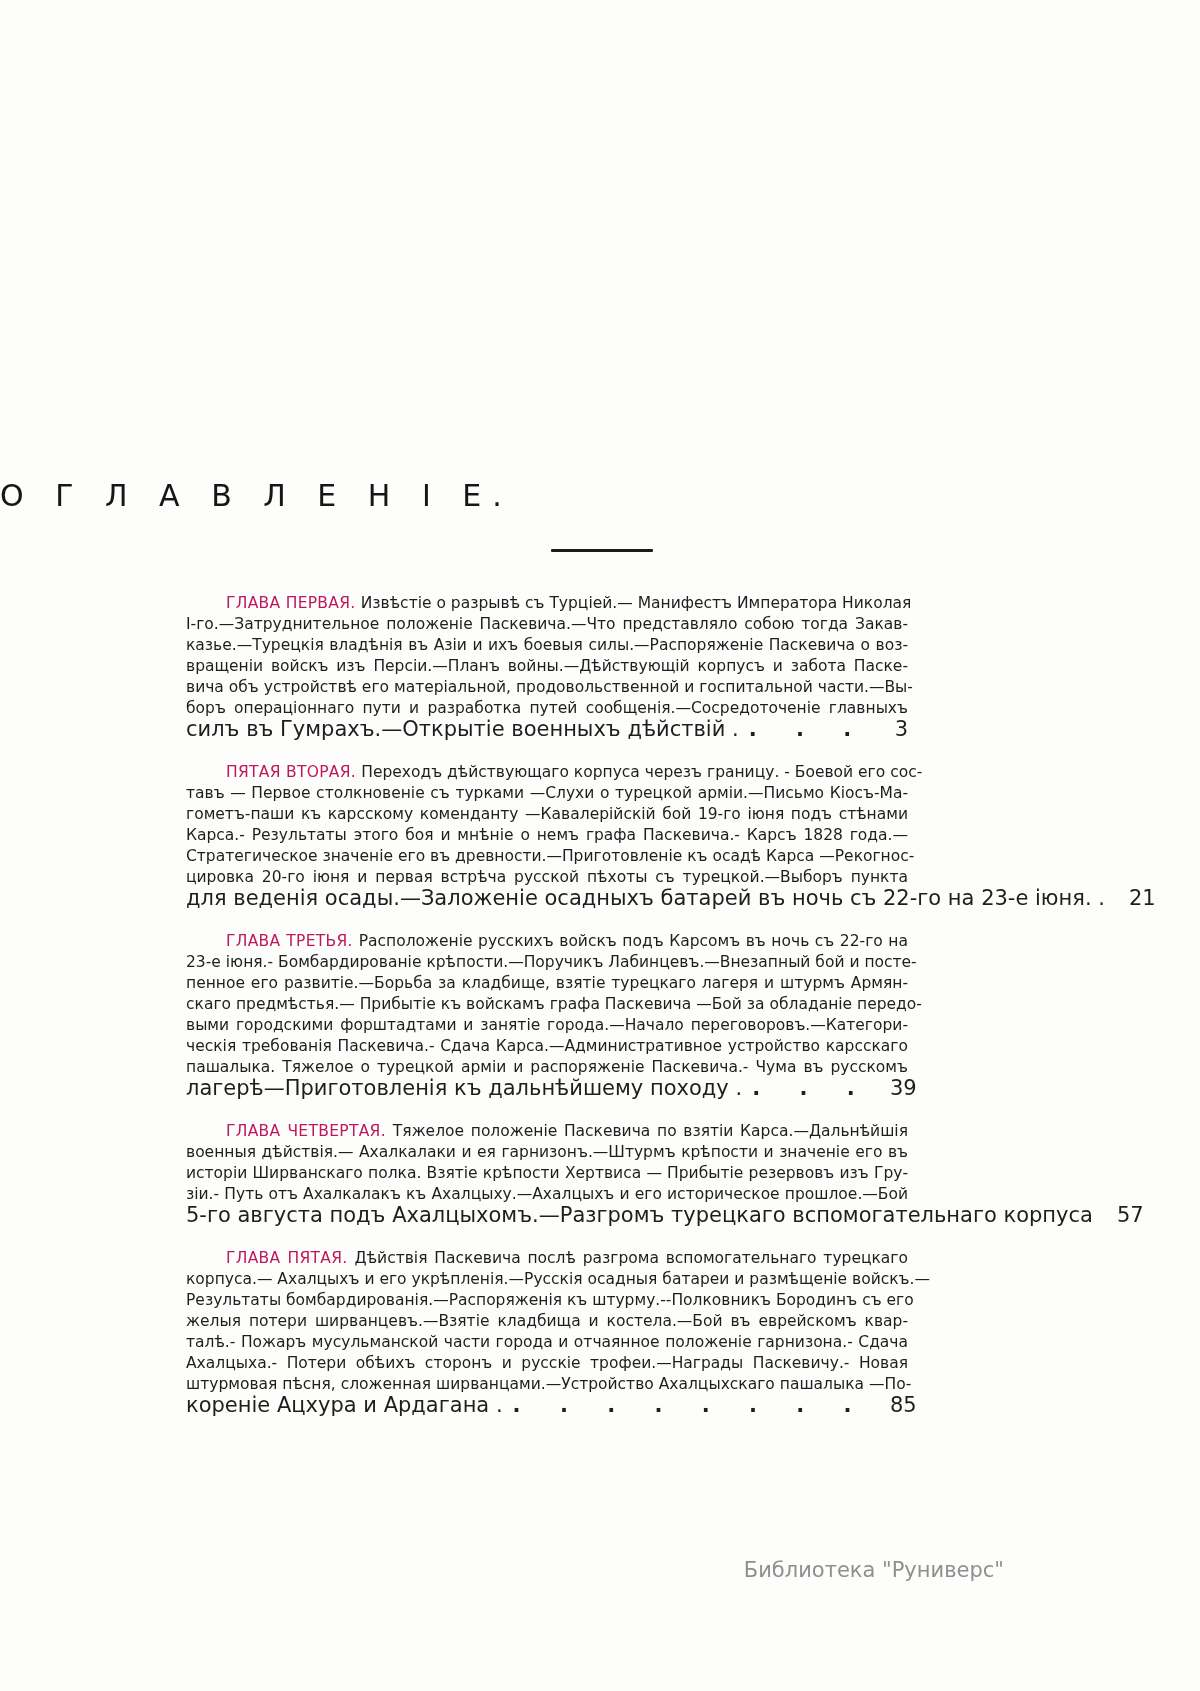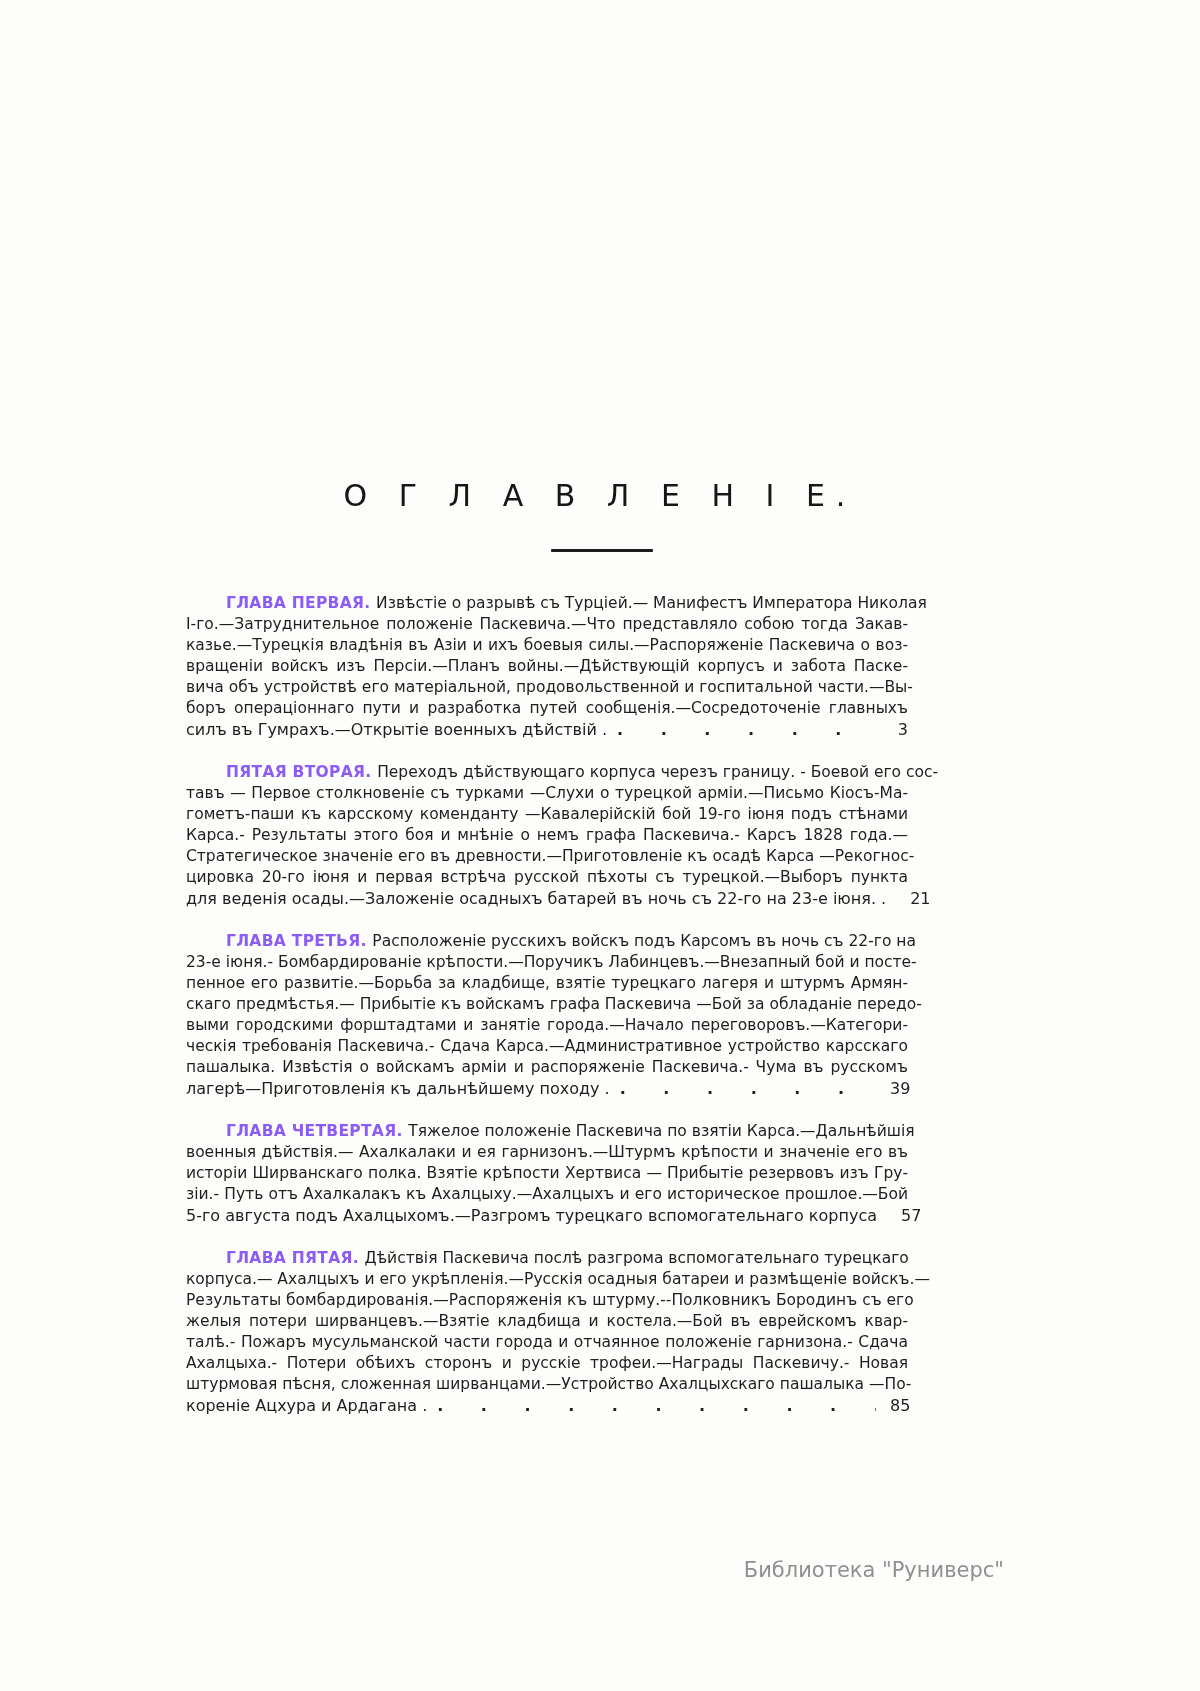--- a/index.html
+++ b/index.html
@@ -7,21 +7,20 @@
     position:relative;
     width:1200px; height:1691px;
     margin:0 auto;
     background:#fdfdfb;
     font-family:"DejaVu Sans", sans-serif;
     color:#1e1e1e;
     overflow:hidden;
   }
   .doc-title {
     position:absolute; top:478px; left:0; width:1200px;
-    text-align:center;
     font-size:30px;
     letter-spacing:11px;
     color:#161616;
     white-space:nowrap;
   }
   .title-rule {
     position:absolute; top:549px; left:551px;
     width:102px; height:3px;
     background:#1c1c1c;
     border-radius:1px;
@@ -34,25 +33,25 @@
   .line {
     width:722px;
     height:21px; line-height:21px;
     font-size:15.5px;
     text-align:justify;
     text-align-last:justify;
     white-space:nowrap;
     overflow:visible;
   }
   .line.first { text-indent:40px; }
-  .chapter-head { font-weight:bold; color:#8b5cf6; letter-spacing:0.3px; }
+  .chapter-head { font-weight:normal; color:#be185d; letter-spacing:0.3px; }
   .lastline {
     display:flex; align-items:flex-start;
     width:722px; height:21px; line-height:21px;
-    font-size:16px;
+    font-size:21px;
   }
   .lastline .lltext { white-space:nowrap; }
   .lastline .dots {
     flex:1 1 auto;
     overflow:hidden;
     white-space:nowrap;
     text-align:right;
     word-spacing:32px;
     font-weight:bold;
     margin:0 14px 0 10px;
@@ -110,21 +109,21 @@
   <div class="entry">
     <div class="line first">
       <span class="chapter-head">ГЛАВА ТРЕТЬЯ. </span>
       <span class="rest">Расположеніе русскихъ войскъ подъ Карсомъ въ ночь съ 22-го на</span>
     </div>
     <div class="line">23-е іюня.- Бомбардированіе крѣпости.—Поручикъ Лабинцевъ.—Внезапный бой и посте-</div>
         <div class="line">пенное его развитіе.—Борьба за кладбище, взятіе турецкаго лагеря и штурмъ Армян-</div>
         <div class="line">скаго предмѣстья.— Прибытіе къ войскамъ графа Паскевича —Бой за обладаніе передо-</div>
         <div class="line">выми городскими форштадтами и занятіе города.—Начало переговоровъ.—Категори-</div>
         <div class="line">ческія требованія Паскевича.- Сдача Карса.—Административное устройство карсскаго</div>
-        <div class="line">пашалыка. Извѣстія о войскамъ арміи и распоряженіе Паскевича.- Чума въ русскомъ</div>
+        <div class="line">пашалыка. Тяжелое о турецкой арміи и распоряженіе Паскевича.- Чума въ русскомъ</div>
         <div class="lastline">
       <span class="lltext">лагерѣ—Приготовленія къ дальнѣйшему походу .</span>
       <span class="dots">. . . . . . . . .</span>
       <span class="pagenum">39</span>
     </div>
   </div>
 
   <div class="entry">
     <div class="line first">
       <span class="chapter-head">ГЛАВА ЧЕТВЕРТАЯ. </span>

